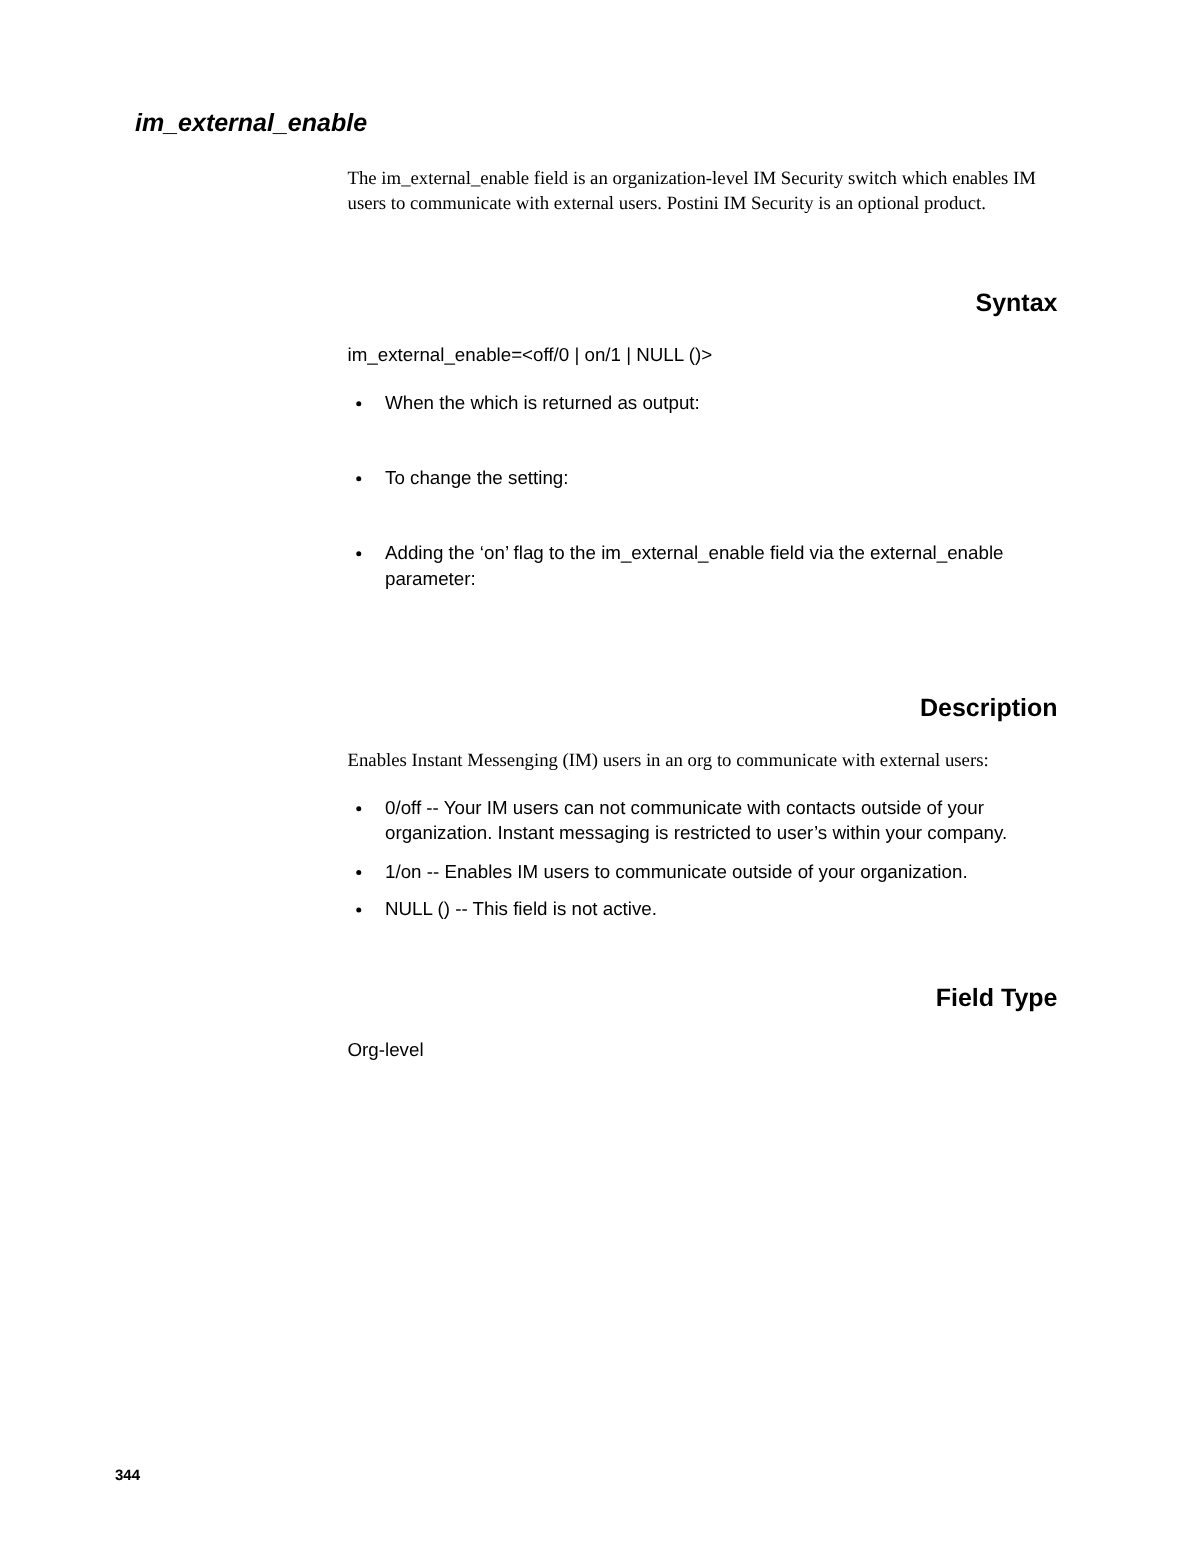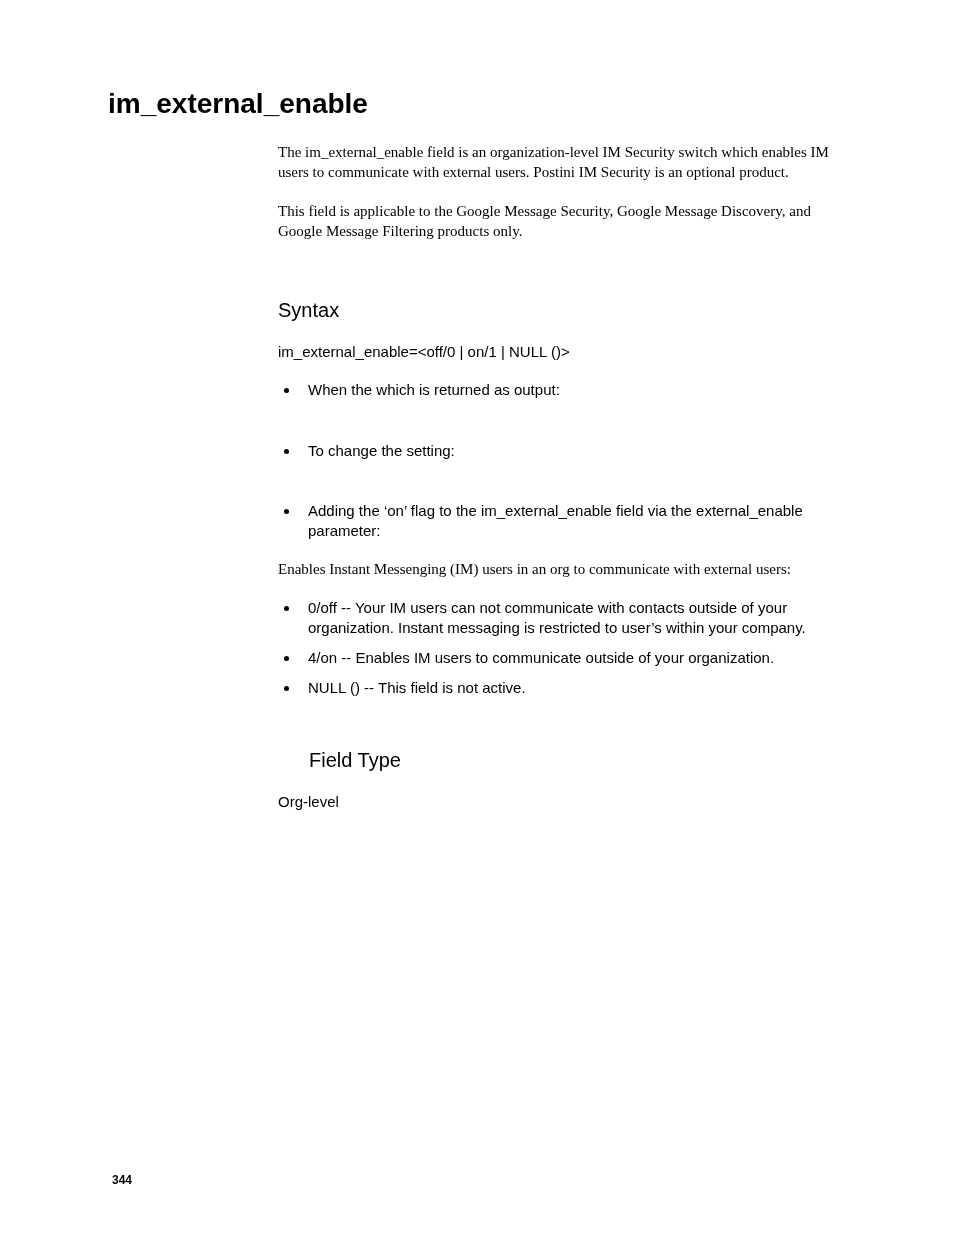--- a/index.html
+++ b/index.html
@@ -13,37 +13,39 @@
     position: relative;
     box-sizing: border-box;
   }
   .page {
     padding: 88px 108px 60px 108px;
     box-sizing: border-box;
     height: 100%;
     position: relative;
   }
   .title {
-    font-size: 28px;
+    font-size: 20px;
     font-weight: bold;
     margin: 0 0 22px 0;
+    font-style: italic;
   }
   .content {
     margin-left: 170px;
     font-size: 15px;
     line-height: 1.35;
   }
   .para {
     margin: 0 0 18px 0;
     font-family: Liberation Serif, serif;
   }
   .section-head {
     font-size: 20px;
-    font-weight: normal;
+    font-weight: bold;
     margin: 60px 0 18px 0;
+    text-align: right;
   }
   .section-head.first {
     margin-top: 56px;
   }
   ul {
     margin: 0 0 18px 0;
     padding-left: 22px;
   }
   li {
     margin-bottom: 8px;
@@ -57,56 +59,56 @@
   }
   .description-list li {
     margin-bottom: 10px;
   }
   .note-label {
     font-weight: bold;
   }
   .page-number {
     position: absolute;
     bottom: 48px;
-    left: 112px;
+    left: 92px;
     font-size: 12px;
     font-weight: bold;
   }
   .syntax-line {
     margin: 0 0 18px 0;
   }
   .field-type-val {
     margin: 0;
   }
 </style>
 </head>
 <body>
 
 <div class="page">
 
   <h1 class="title">im_external_enable</h1>
 
   <div class="content">
 
     <p class="para">The im_external_enable field is an organization-level IM Security switch which enables IM users to communicate with external users. Postini IM Security is an optional product.</p>
-    <p class="para">This field is applicable to the Google Message Security, Google Message Discovery, and Google Message Filtering products only.</p>
 
     <h2 class="section-head first">Syntax</h2>
     <p class="syntax-line">im_external_enable=&lt;off/0 | on/1 | NULL ()&gt;</p>
 
     <ul class="examples-list">
       <li>When the which is returned as output:</li>
       <li>To change the setting:</li>
       <li>Adding the ‘on’ flag to the im_external_enable field via the external_enable parameter:</li>
     </ul>
 
+    <h2 class="section-head" style="margin-top:80px;">Description</h2>
     <p class="para">Enables Instant Messenging (IM) users in an org to communicate with external users:</p>
     <ul class="description-list">
       <li>0/off -- Your IM users can not communicate with contacts outside of your organization. Instant messaging is restricted to user’s within your company.</li>
-      <li>4/on -- Enables IM users to communicate outside of your organization.</li>
+      <li>1/on -- Enables IM users to communicate outside of your organization.</li>
       <li>NULL () -- This field is not active.</li>
     </ul>
 
     <h2 class="section-head" style="margin-top:48px;margin-left:31px;">Field Type</h2>
     <p class="field-type-val">Org-level</p>
 
   </div>
 
   <div class="page-number">344</div>
 

